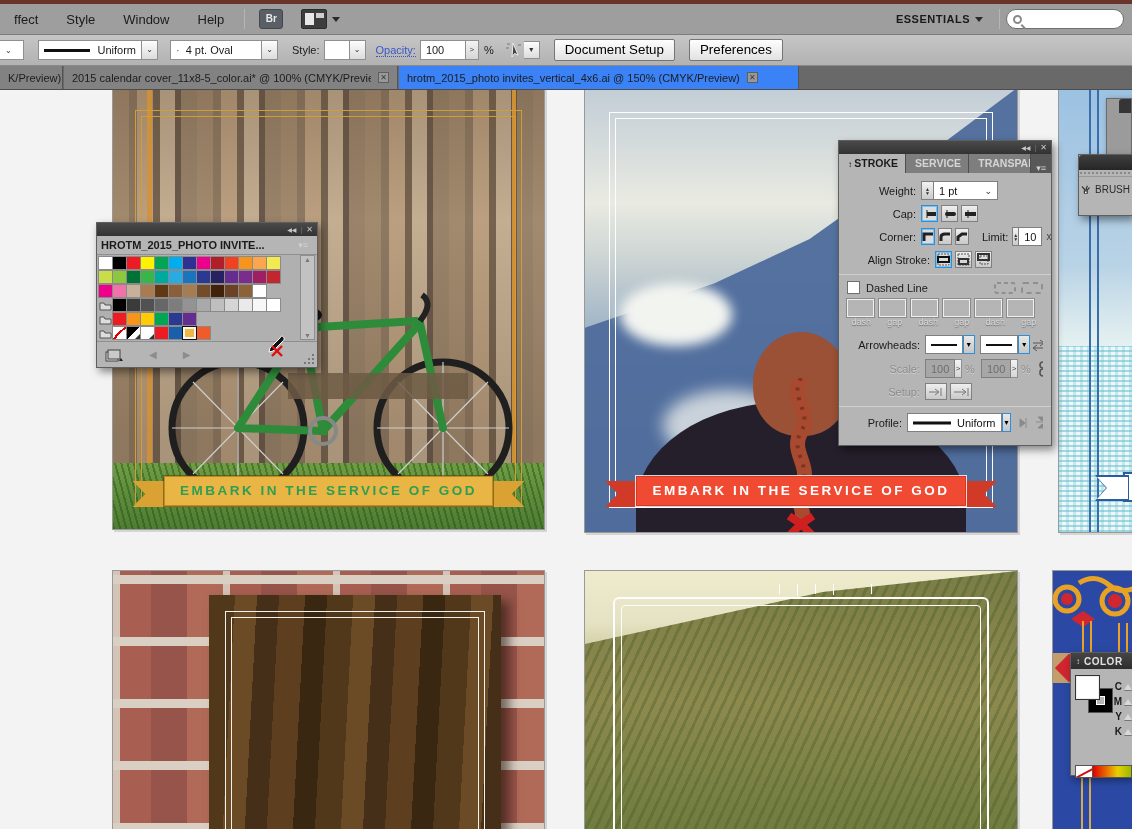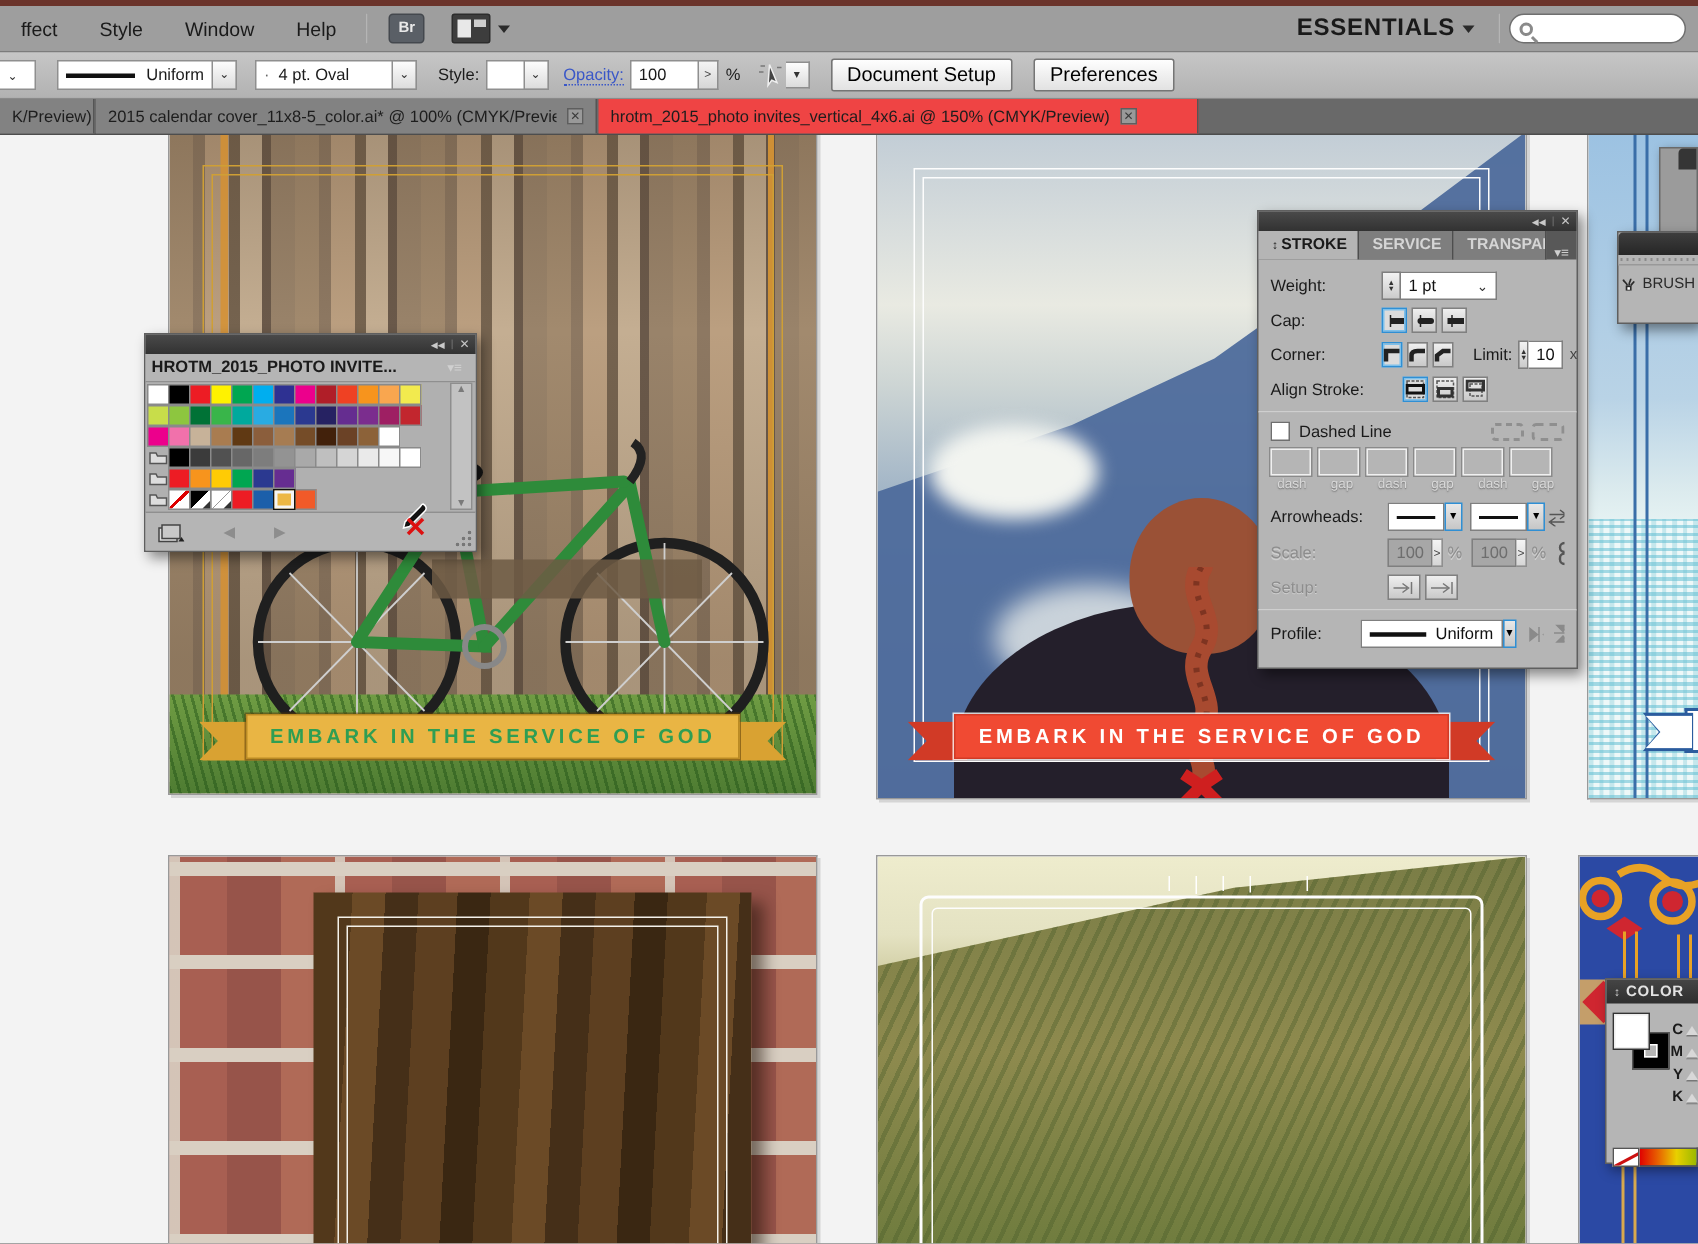--- a/index.html
+++ b/index.html
@@ -9,56 +9,56 @@
   .titlestrip{position:absolute;left:0;top:0;width:1132px;height:4px;background:#6b342b;}
   .menubar{position:absolute;left:0;top:4px;width:1132px;height:31px;background:#9e9e9e;border-bottom:1px solid #7c7c7c;display:flex;align-items:center;font-size:13px;color:#1a1a1a;}
   .menu-item{padding:0 14px;cursor:default;}
   .vsep{width:1px;height:20px;background:#818181;border-right:1px solid #b5b5b5;margin:0 6px;}
   .br-btn{width:24px;height:20px;background:#5a5f66;border:1px solid #44484e;border-radius:3px;color:#e8e8e8;font-size:10px;font-weight:bold;text-align:center;line-height:18px;margin:0 8px;}
   .arrange-btn{width:26px;height:20px;background:#3d3d3d;border:1px solid #2c2c2c;border-radius:2px;margin-left:10px;position:relative;}
   .arrange-btn:before{content:"";position:absolute;left:3px;top:3px;width:9px;height:12px;background:#e8e8e8;}
   .arrange-btn:after{content:"";position:absolute;left:14px;top:3px;width:8px;height:5px;background:#cfcfcf;}
   .dd-arrow{width:0;height:0;border-left:4px solid transparent;border-right:4px solid transparent;border-top:5px solid #2a2a2a;margin-left:5px;}
   .mb-right{margin-left:auto;display:flex;align-items:center;}
-  .workspace{font-weight:bold;font-size:16px;letter-spacing:.5px;display:flex;align-items:center;padding:0 10px;}
+  .workspace{font-weight:bold;font-size:11px;letter-spacing:.5px;display:flex;align-items:center;padding:0 10px;}
   .searchbox{width:118px;height:20px;background:#fff;border:1px solid #6f6f6f;border-radius:11px;display:flex;align-items:center;padding:0 6px;margin-right:8px;}
   .mag{width:9px;height:9px;border:2px solid #8a8a8a;border-radius:50%;position:relative;}
   .mag:after{content:"";position:absolute;left:7px;top:7px;width:5px;height:2px;background:#8a8a8a;transform:rotate(45deg);transform-origin:0 0;}
   
   .controlbar{position:absolute;left:0;top:35px;width:1132px;height:31px;background:linear-gradient(#c6c6c6,#b2b2b2);border-bottom:1px solid #8a8a8a;display:flex;align-items:center;font-size:11px;color:#1a1a1a;}
   .combo{height:20px;background:#fff;border:1px solid #8f8f8f;display:flex;align-items:center;padding:0 5px;position:relative;}
   .combo-btn{width:16px;height:20px;background:linear-gradient(#fdfdfd,#dcdcdc);border:1px solid #8f8f8f;border-left:none;text-align:center;line-height:18px;font-size:8px;color:#333;}
   .stroke-line{display:inline-block;width:58px;height:3px;background:#111;margin-right:7px;}
   .lbl-link{color:#3a57c8;border-bottom:1px dotted #3a57c8;margin:0 4px 0 10px;}
   .cb-btn{height:22px;background:linear-gradient(#fefefe,#e2e2e2);border:1px solid #757575;border-radius:2px;padding:0 10px;line-height:20px;margin-left:14px;}
   .spin{width:13px;height:20px;background:linear-gradient(#f4f4f4,#d6d6d6);border:1px solid #8f8f8f;border-left:none;font-size:8px;line-height:18px;text-align:center;color:#444;}
   
   .tabbar{position:absolute;left:0;top:66px;width:1132px;height:24px;background:#696969;border-bottom:1px solid #4d4d4d;}
   .tab{position:absolute;top:0;height:23px;display:flex;align-items:center;font-size:11px;color:#1d1d1d;padding:0 8px;border-right:1px solid #555;background:#828282;white-space:nowrap;overflow:hidden;}
-  .tab.active{background:#ef4444;}
+  .tab.active{background:#3b82f6;}
   .tab-close{width:11px;height:11px;border:1px solid #5e5e5e;font-size:8px;line-height:9px;text-align:center;color:#3a3a3a;margin-left:7px;flex:0 0 auto;background:#999;}
   
   .canvas{position:absolute;left:0;top:90px;width:1132px;height:739px;background:#f3f3f3;overflow:hidden;}
   .artboard{position:absolute;border:1px solid #999;box-shadow:2px 2px 0 rgba(0,0,0,.12);overflow:hidden;background:#fff;}
   .frame2{position:absolute;border-style:solid;pointer-events:none;}
   
   .ribbon{position:absolute;height:30px;display:flex;align-items:center;justify-content:center;}
   .rib-band{position:relative;z-index:2;height:30px;line-height:30px;padding:0 16px;font-size:13.5px;font-weight:bold;letter-spacing:2.5px;white-space:nowrap;}
   .rib-tail{position:absolute;top:5px;width:40px;height:26px;z-index:1;}
   .tail-l{clip-path:polygon(0 0,100% 0,100% 100%,0 100%,32% 50%);}
   .tail-r{clip-path:polygon(0 0,100% 0,68% 50%,100% 100%,0 100%);}
   
   .fpanel{position:absolute;background:#b5b5b5;border:1px solid #5f5f5f;box-shadow:3px 4px 8px rgba(0,0,0,.45);}
   .ptitlebar{height:13px;background:linear-gradient(#4a4a4a,#323232);display:flex;align-items:center;justify-content:flex-end;padding:0 4px;color:#c9c9c9;font-size:7px;gap:4px;}
   .ptab-row{height:19px;background:#585858;display:flex;align-items:flex-end;}
   .ptab{height:19px;line-height:19px;padding:0 9px;font-size:10.5px;font-weight:bold;color:#d5d5d5;background:#7e7e7e;border-right:1px solid #4e4e4e;white-space:nowrap;overflow:hidden;}
   .ptab.active{background:#b5b5b5;color:#1a1a1a;}
   .pmenu{margin-left:auto;color:#d0d0d0;font-size:9px;padding:0 5px;}
   .prow{display:flex;align-items:center;margin:5px 8px;}
-  .plbl{width:74px;font-size:11px;color:#1a1a1a;padding-right:5px;flex:0 0 auto;}
+  .plbl{width:74px;text-align:right;font-size:11px;color:#1a1a1a;padding-right:5px;flex:0 0 auto;}
   .plbl.dis{color:#8d8d8d;text-shadow:0 1px 0 #cfcfcf;}
   .stepper{width:13px;height:19px;background:linear-gradient(#f2f2f2,#cbcbcb);border:1px solid #7f7f7f;display:flex;flex-direction:column;align-items:center;justify-content:center;font-size:5px;color:#333;line-height:4px;}
   .pfield{height:19px;background:#fff;border:1px solid #7f7f7f;border-left:none;font-size:11px;display:flex;align-items:center;padding:0 5px;color:#111;}
   .pfield.dis{background:#a7a7a7;color:#6e6e6e;}
   .ibtn{width:17px;height:17px;background:linear-gradient(#efefef,#c9c9c9);border:1px solid #808080;margin-right:3px;display:flex;align-items:center;justify-content:center;}
   .ibtn.sel{border:1px solid #2f8fd4;box-shadow:0 0 0 1px #7ec0ea inset;background:#dcdcdc;}
   .phr{height:1px;background:#8f8f8f;border-bottom:1px solid #cfcfcf;margin:6px 0;}
   .checkbox{width:13px;height:13px;background:#fff;border:1px solid #6f6f6f;margin-right:6px;}
   .dashbox{width:27px;height:18px;background:#b5b5b5;border:1px solid #f0f0f0;box-shadow:0 0 0 1px #8a8a8a;}
   .dglbl{width:29px;text-align:center;font-size:9px;color:#d8d8d8;text-shadow:0 1px 1px #6a6a6a;}

